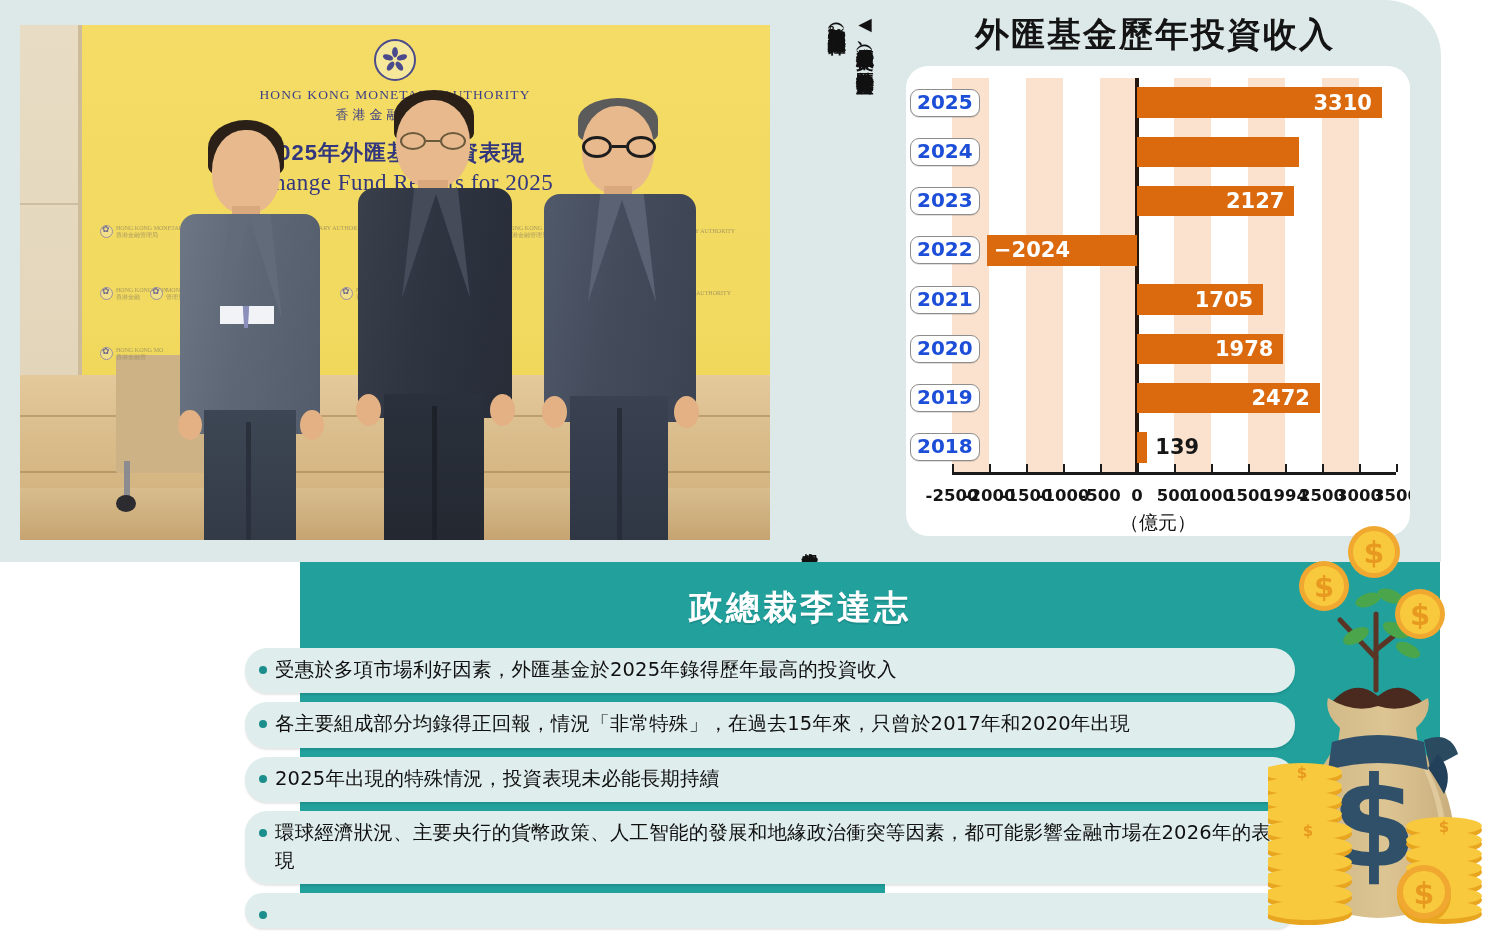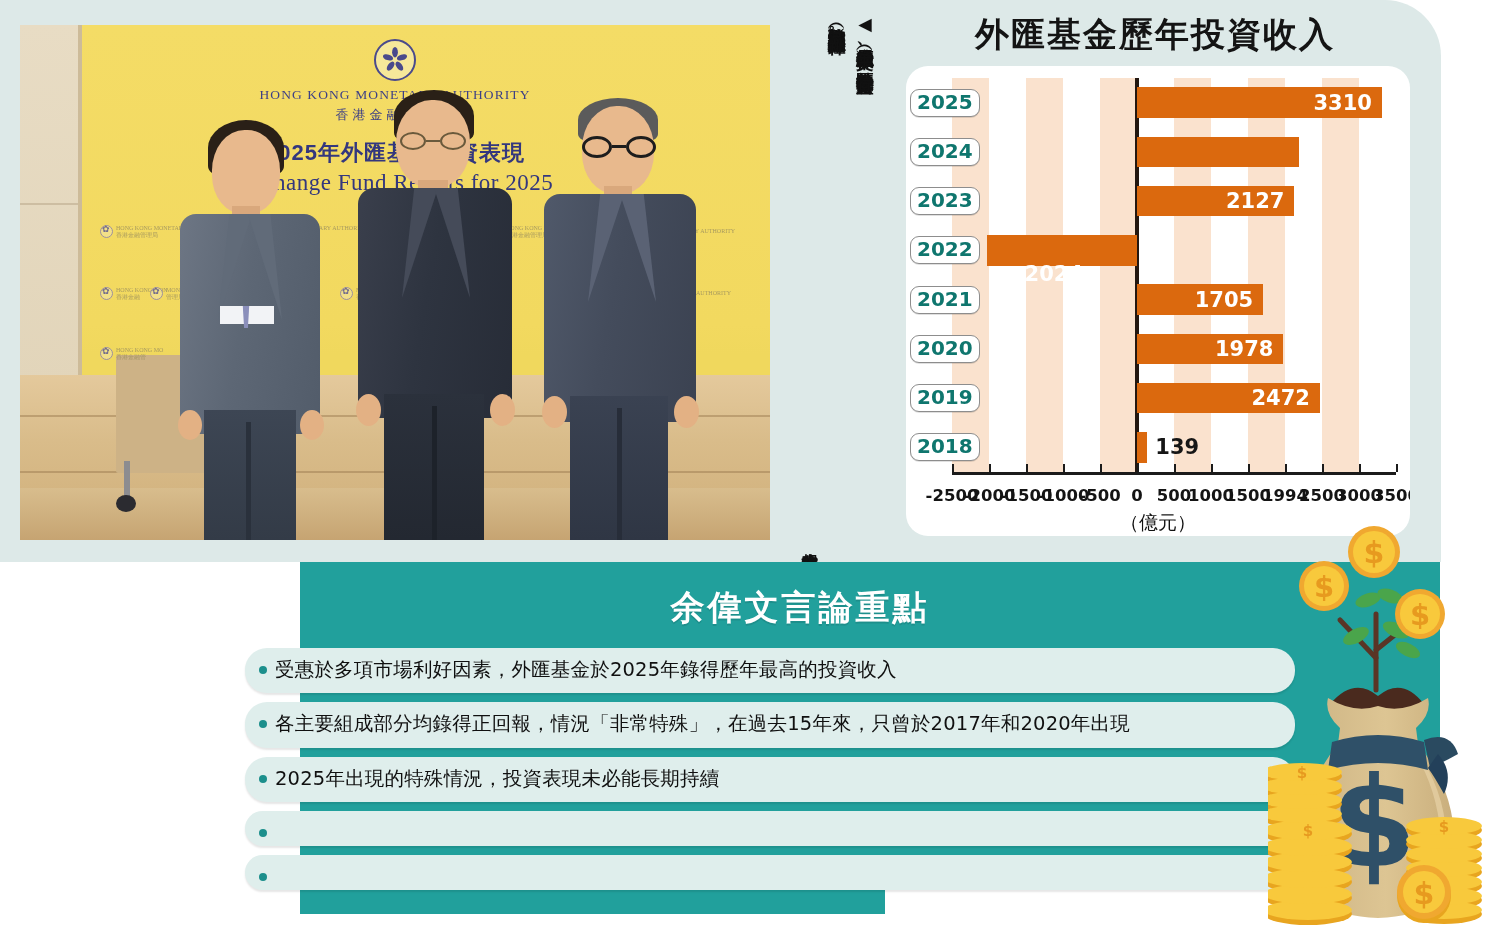--- a/index.html
+++ b/index.html
@@ -110,21 +110,21 @@
   .row{ position:absolute; left:0; width:100%; }
   .bar{ position:absolute; height:100%; background:#db690e; }
   .val{ position:absolute; top:50%; transform:translateY(-50%);
         font-size:21px; font-weight:700; font-family:"DejaVu Sans","Liberation Sans",sans-serif; }
   .val.inside{ color:#ffffff; }
   .val.outside{ color:#161616; }
 
   .ylab{
     position:absolute; left:-42px; transform:translateY(-50%);
     background:#fff; border:1.6px solid #8d8d8d; border-radius:9px;
-    padding:2px 6px 3px; font-size:20px; font-weight:600; color:#0f766e;
+    padding:2px 6px 3px; font-size:20px; font-weight:600; color:#1d4ed8;
     font-family:"DejaVu Sans","Liberation Sans",sans-serif; line-height:1.05;
     box-shadow:0 1px 0 rgba(0,0,0,.12);
   }
 
   #axis{ position:absolute; left:46px; top:406px; width:444px; height:12px; }
   #axis .aline{ position:absolute; left:0; top:0; width:100%; height:2.5px; background:#1b1b1b; }
   #axis .tick{ position:absolute; top:-8px; width:2px; height:8px; background:#1b1b1b; }
   #axis-labels{ position:absolute; left:0; top:420px; width:504px; height:22px; }
   #axis-labels span{ position:absolute; transform:translateX(-50%); font-size:16.5px;
       font-weight:600; color:#141414; font-family:"DejaVu Sans","Liberation Sans",sans-serif; white-space:nowrap; }
@@ -298,21 +298,21 @@
         <div class="val inside" style="left: 336.912px; transform: translate(-100%, -50%); margin-top: 44px;">2188</div>
       </div>
       <div class="ylab" style="top: 123.125px;">2023</div>
       <div class="row" style="top: 107.858px; height: 30.535px;">
         <div class="bar" style="left: 185px; width: 157.398px; background: rgb(219, 105, 14);"></div>
         <div class="val inside" style="left: 332.398px; transform: translate(-100%, -50%);">2127</div>
       </div>
       <div class="ylab" style="top: 172.375px;">2022</div>
       <div class="row" style="top: 157.107px; height: 30.535px;">
         <div class="bar" style="left: 35.224px; width: 149.776px; background: rgb(219, 105, 14);"></div>
-        <div class="val inside" style="left: 55px; margin-top: 24px;">−2024</div>
+        <div class="val inside" style="left: 42px;">−2024</div>
       </div>
       <div class="ylab" style="top: 221.625px;">2021</div>
       <div class="row" style="top: 206.357px; height: 30.535px;">
         <div class="bar" style="left: 185px; width: 126.17px; background: rgb(219, 105, 14);"></div>
         <div class="val inside" style="left: 301.17px; transform: translate(-100%, -50%);">1705</div>
       </div>
       <div class="ylab" style="top: 270.875px;">2020</div>
       <div class="row" style="top: 255.607px; height: 30.535px;">
         <div class="bar" style="left: 185px; width: 146.372px; background: rgb(219, 105, 14);"></div>
         <div class="val inside" style="left: 321.372px; transform: translate(-100%, -50%);">1978</div>
@@ -360,36 +360,37 @@
       <span style="left: 490px;">3500</span>
     </div>
   <div id="unit">（億元）</div>
 </div>
 
 <div id="teal"></div>
 <div id="teal-notch"></div>
 <div id="teal-step"></div>
 <div id="teal-stepkeep"></div>
 
-<div id="bullets-title">余偉文言論重點</div>
+<div id="bullets-title">政總裁李達志</div>
 <div id="bullets">
     <div class="bullet">
       <span class="bdot"></span>
       <span class="btxt">受惠於多項市場利好因素，外匯基金於2025年錄得歷年最高的投資收入</span>
     </div>
     <div class="bullet">
       <span class="bdot"></span>
       <span class="btxt">各主要組成部分均錄得正回報，情況「非常特殊」，在過去15年來，只曾於2017年和2020年出現</span>
     </div>
     <div class="bullet">
       <span class="bdot"></span>
       <span class="btxt">2025年出現的特殊情況，投資表現未必能長期持續</span>
     </div>
     <div class="bullet">
       <span class="bdot"></span>
+      <span class="btxt">環球經濟狀況、主要央行的貨幣政策、人工智能的發展和地緣政治衝突等因素，都可能影響金融市場在2026年的表現</span>
     </div>
     <div class="bullet">
       <span class="bdot"></span>
     </div>
   </div>
 
 <div id="money">
 <svg viewBox="0 0 232 416" xmlns="http://www.w3.org/2000/svg">
   <defs>
     <linearGradient id="gBag" x1="0" y1="0" x2="1" y2="0">

